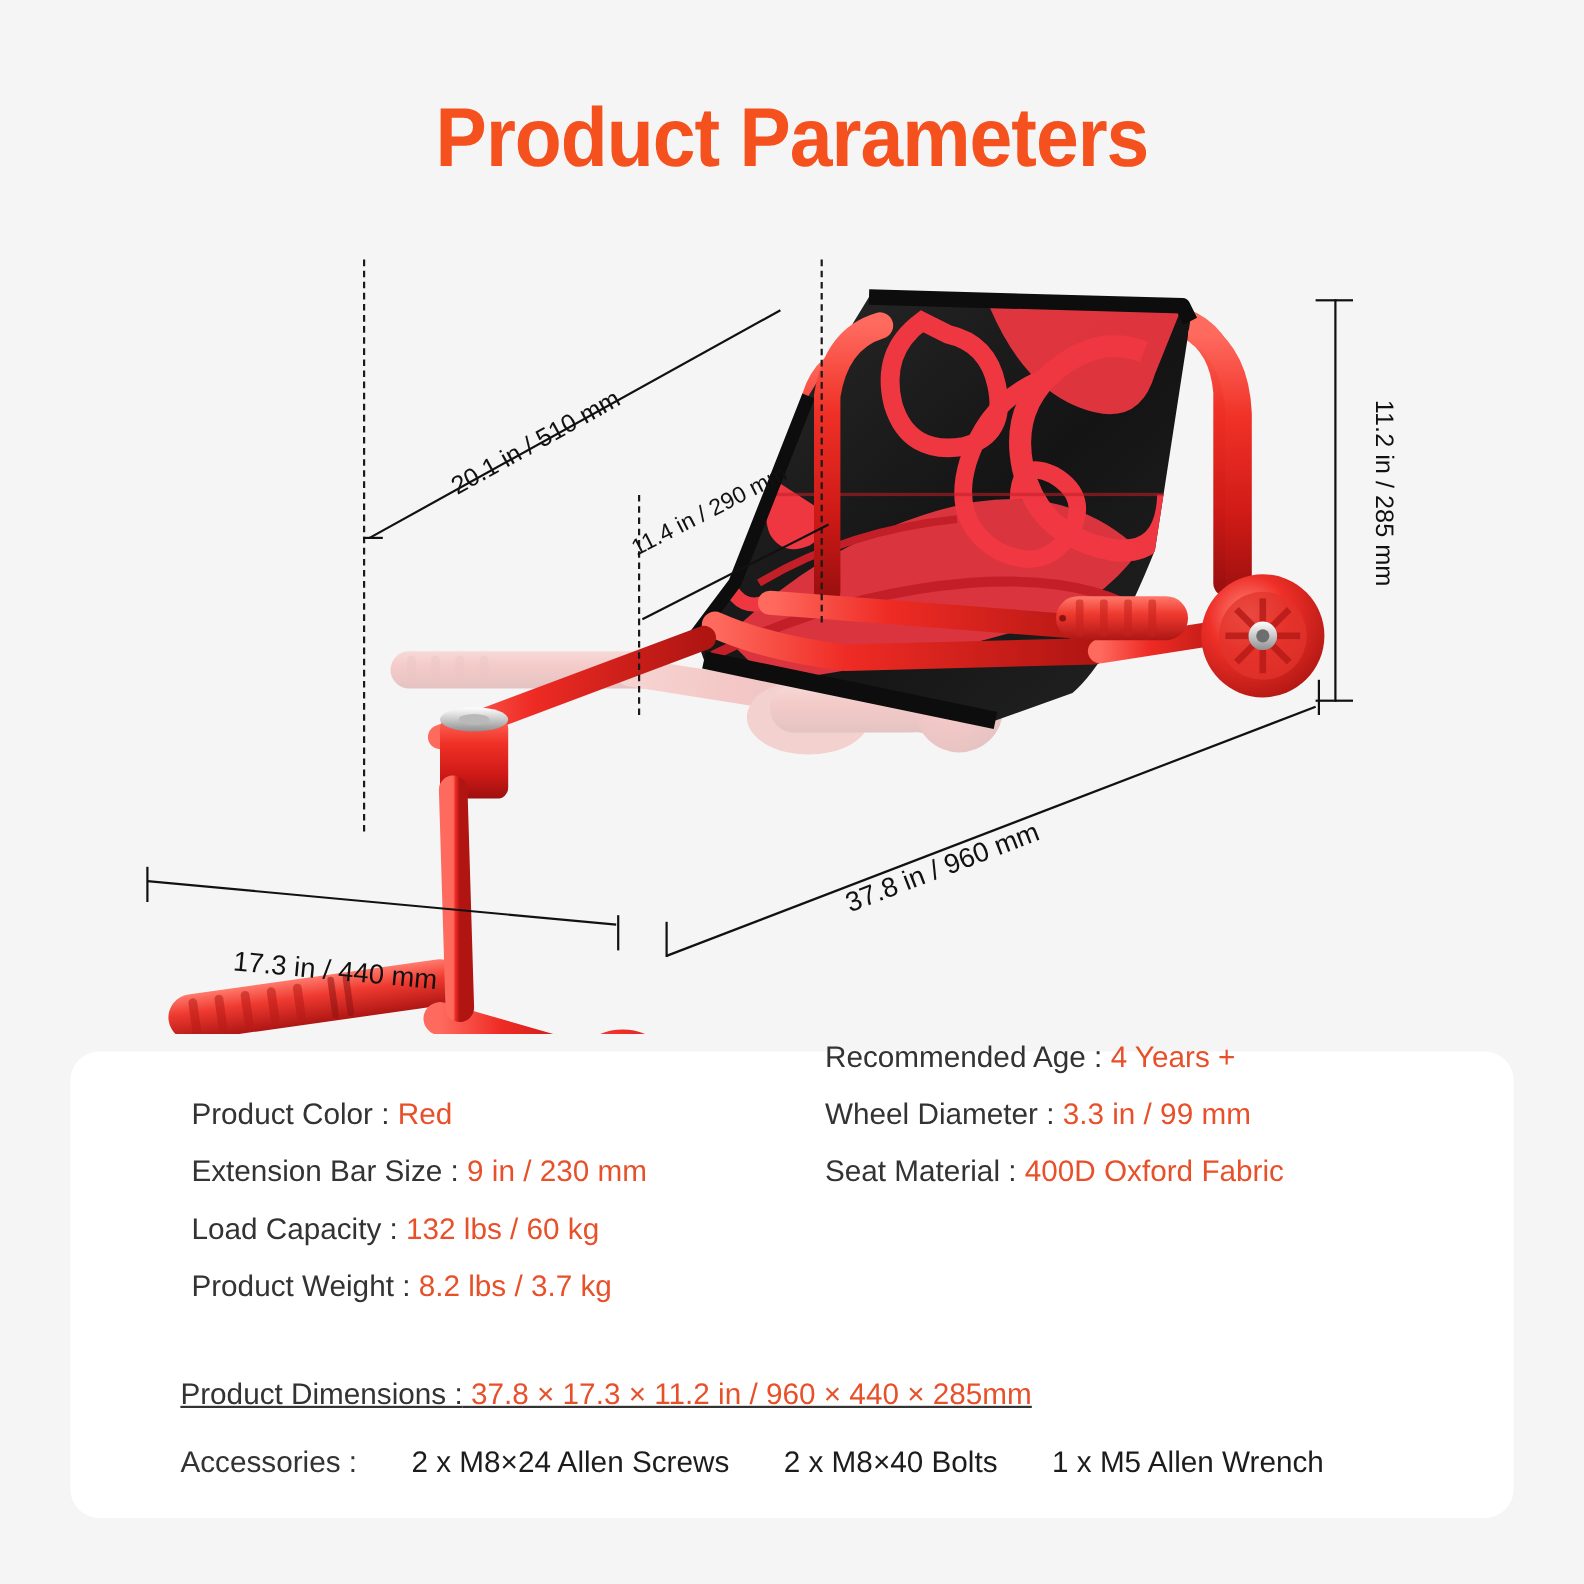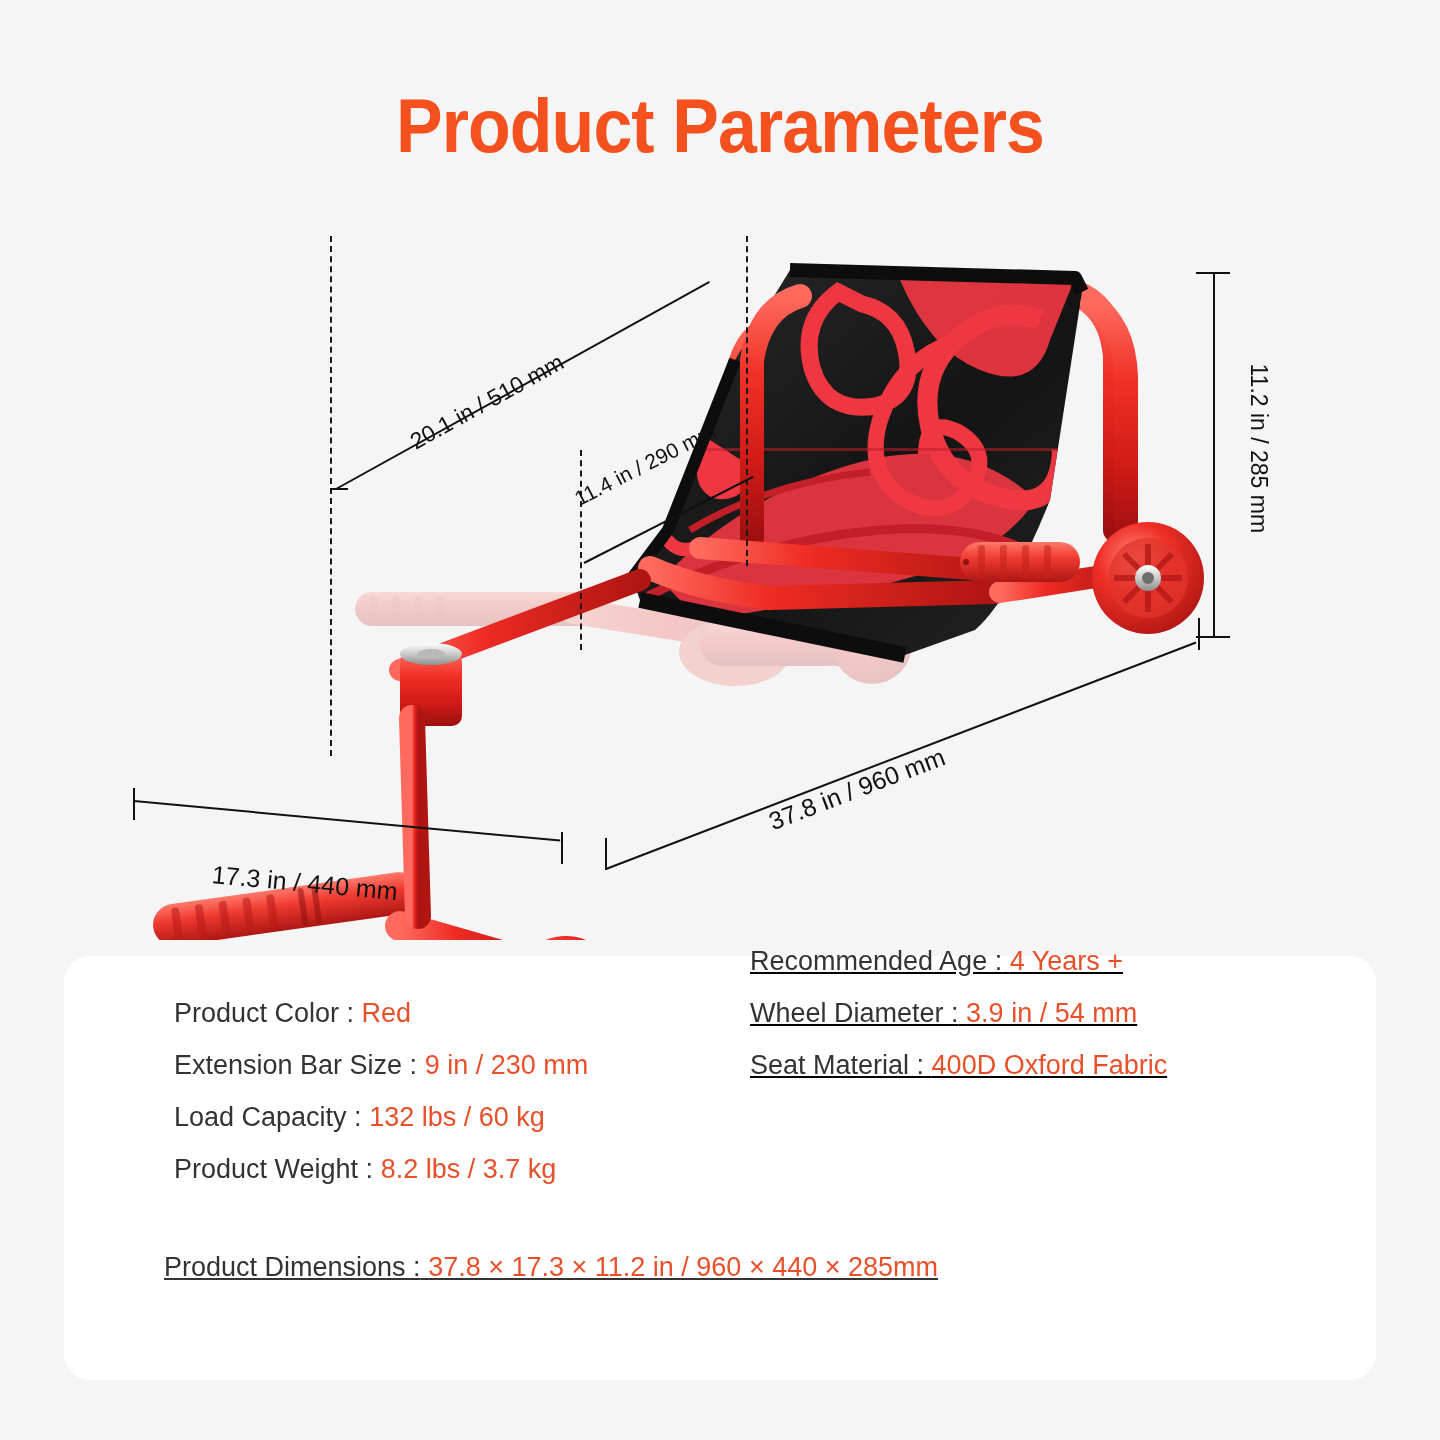--- a/index.html
+++ b/index.html
@@ -49,21 +49,21 @@
   .specs{position:absolute;inset:0;}
   .col{position:absolute;}
   .col-left{left:100px;top:44px;width:620px;margin-left:10px;}
   .col-right{left:686px;top:0px;width:600px;}
   .row{
     font-size:27px;line-height:1;color:#333333;
     white-space:nowrap;
   }
   .col-left .row{margin-bottom:25px;}
   .col-right .row{margin-bottom:25px;}
-  .col-right{padding-top:44px;text-decoration:underline;}
+  .col-right{padding-top:44px;}
   .col-right .row:first-child{margin-top:-52px;}
   .k{color:#333333;}
   .v{color:#e8502a;}
   .wide{
     position:absolute;left:100px;top:296px;
     font-size:27px;color:#333333;white-space:nowrap;text-decoration:underline;
   }
   .acc{
     position:absolute;left:100px;top:358px;
     font-size:27px;color:#1c1c1c;white-space:nowrap;
@@ -294,30 +294,36 @@
         </div>
       </div>
 
       <div class="col col-right">
         <div class="row">
           <span class="k">Recommended Age :</span>
           <span class="v">4 Years +</span>
         </div>
         <div class="row">
           <span class="k">Wheel Diameter :</span>
-          <span class="v">3.9 in / 54 mm</span>
+          <span class="v">3.3 in / 99 mm</span>
         </div>
         <div class="row">
           <span class="k">Seat Material :</span>
           <span class="v">400D Oxford Fabric</span>
         </div>
       </div>
 
       <div class="wide">
         <span class="k">Product Dimensions :</span>
         <span class="v">37.8 × 17.3 × 11.2 in / 960 × 440 × 285mm</span>
       </div>
 
+      <div class="acc">
+        <span class="k">Accessories :</span>
+        <span class="item">2 x M8×24 Allen Screws</span>
+        <span class="item">2 x M8×40 Bolts</span>
+        <span class="item">1 x M5 Allen Wrench</span>
+      </div>
 
     </div>
   </div>
 
 </div>
 
 </body></html>

